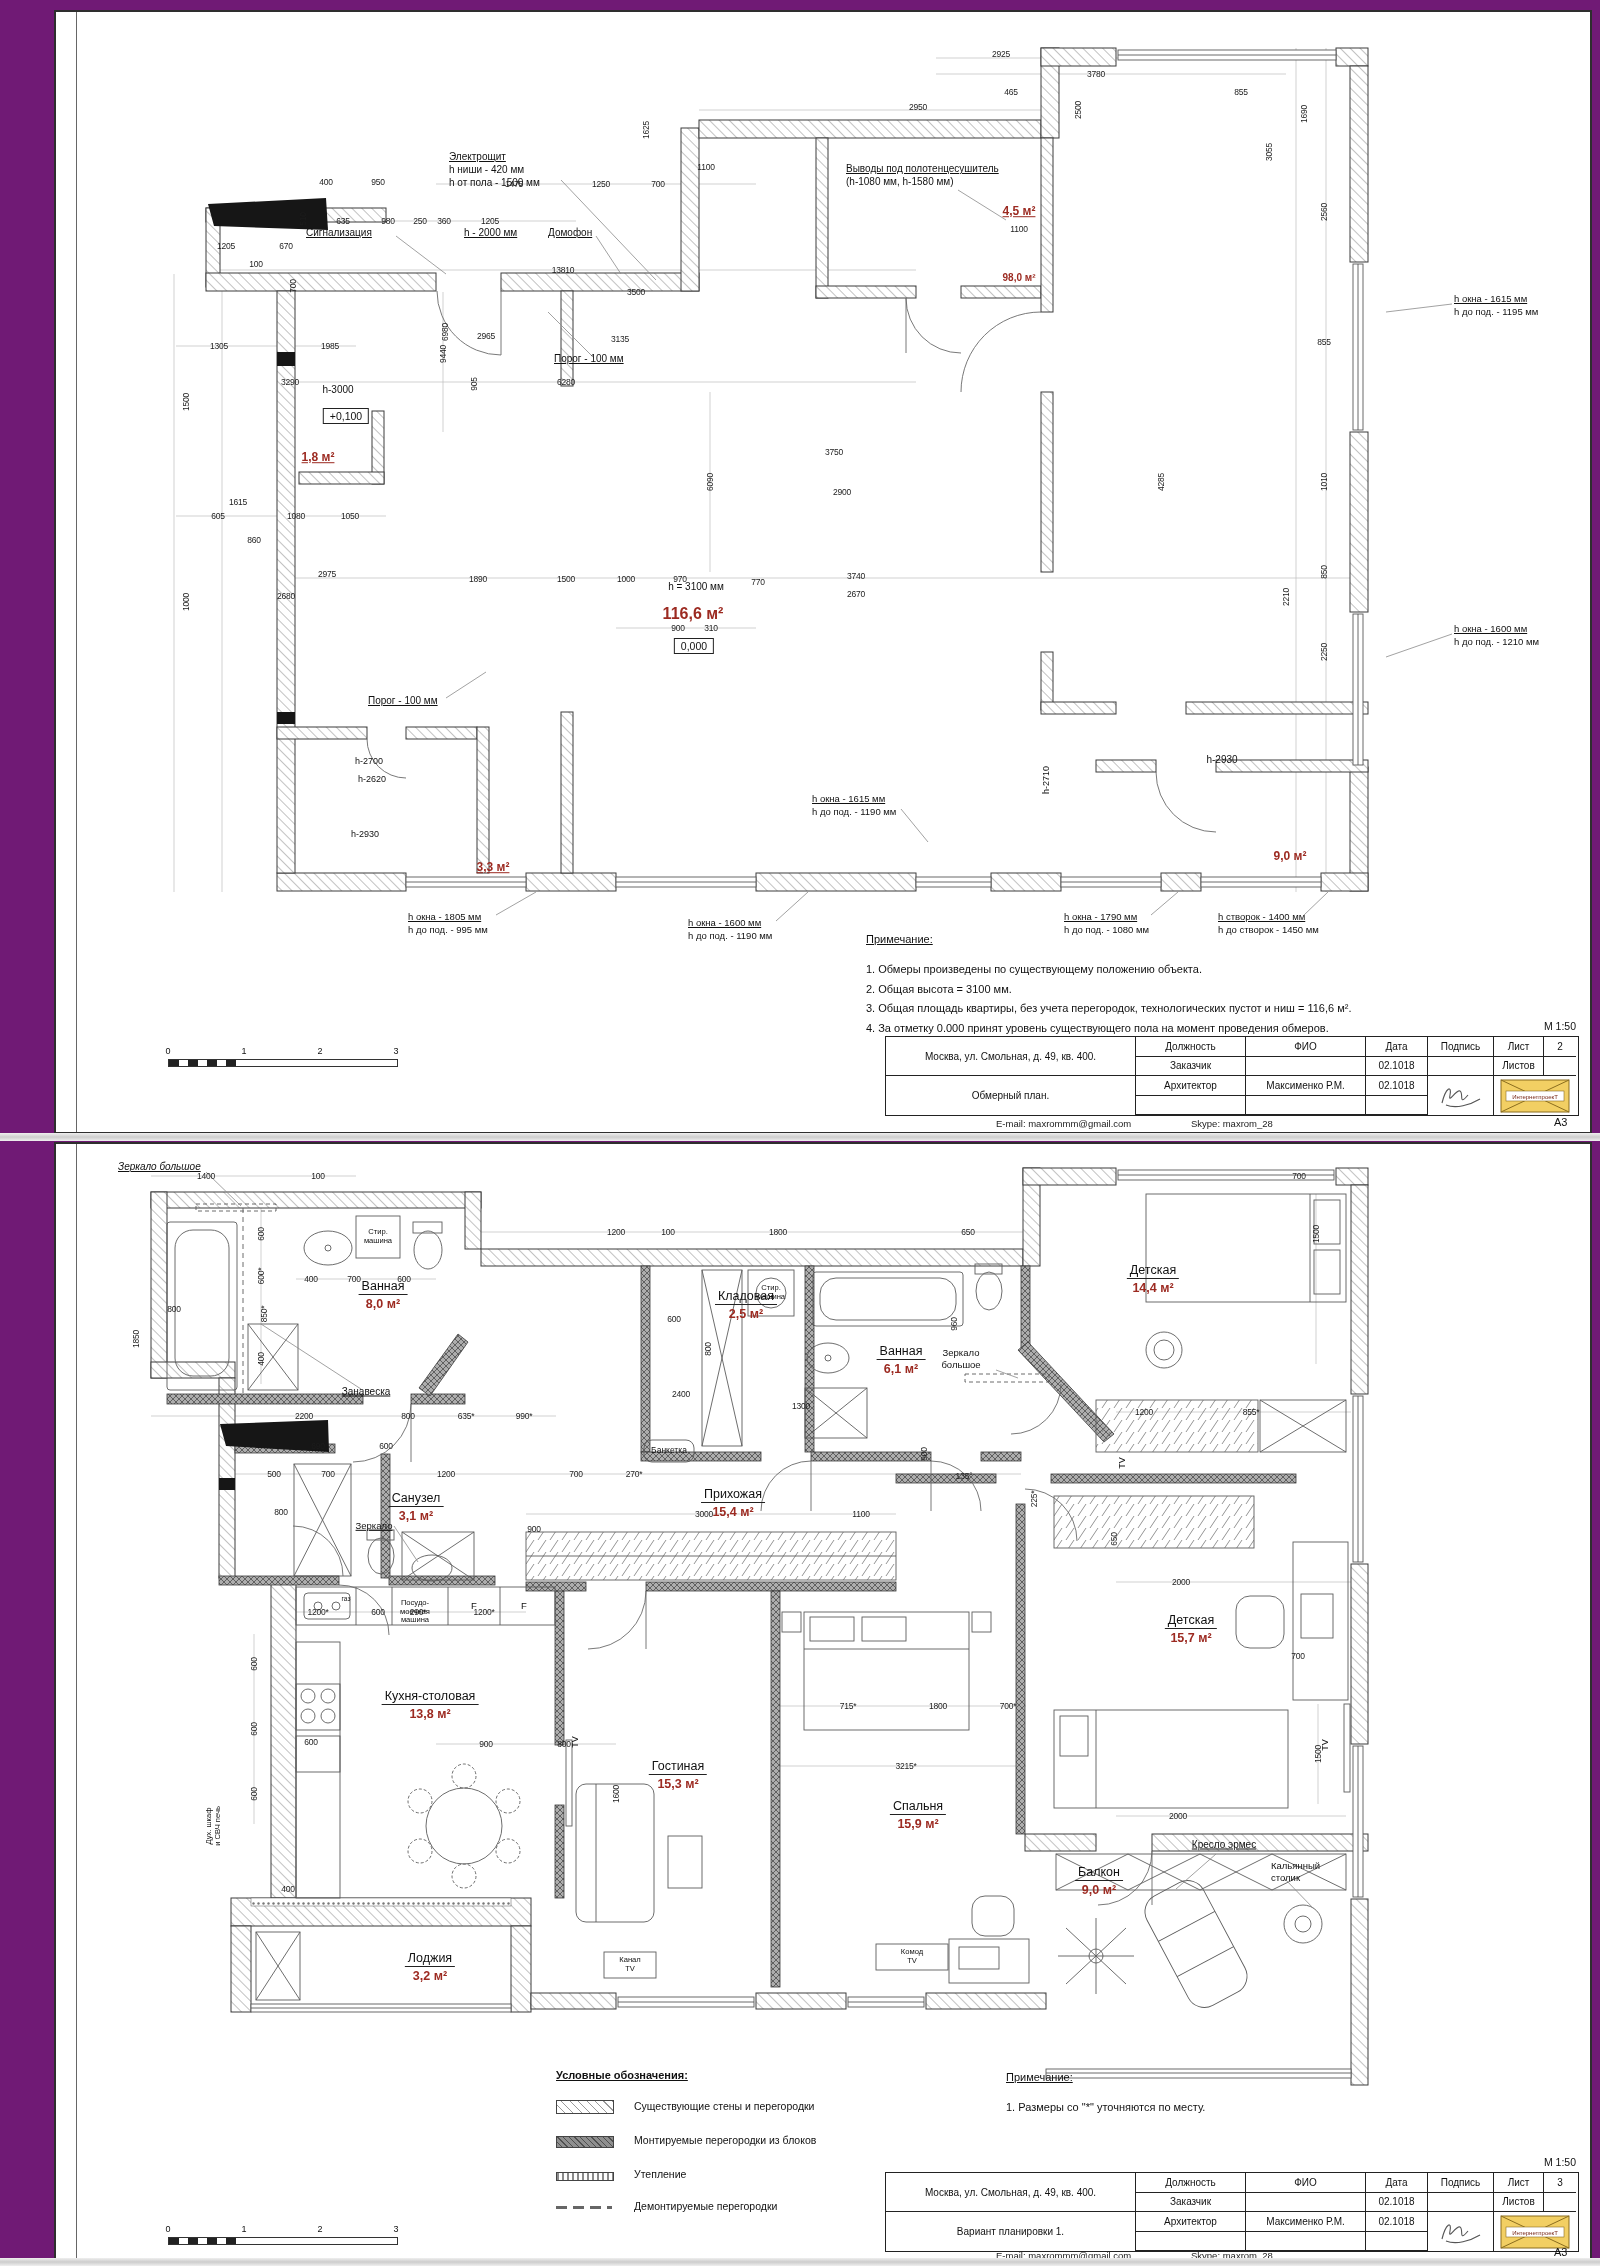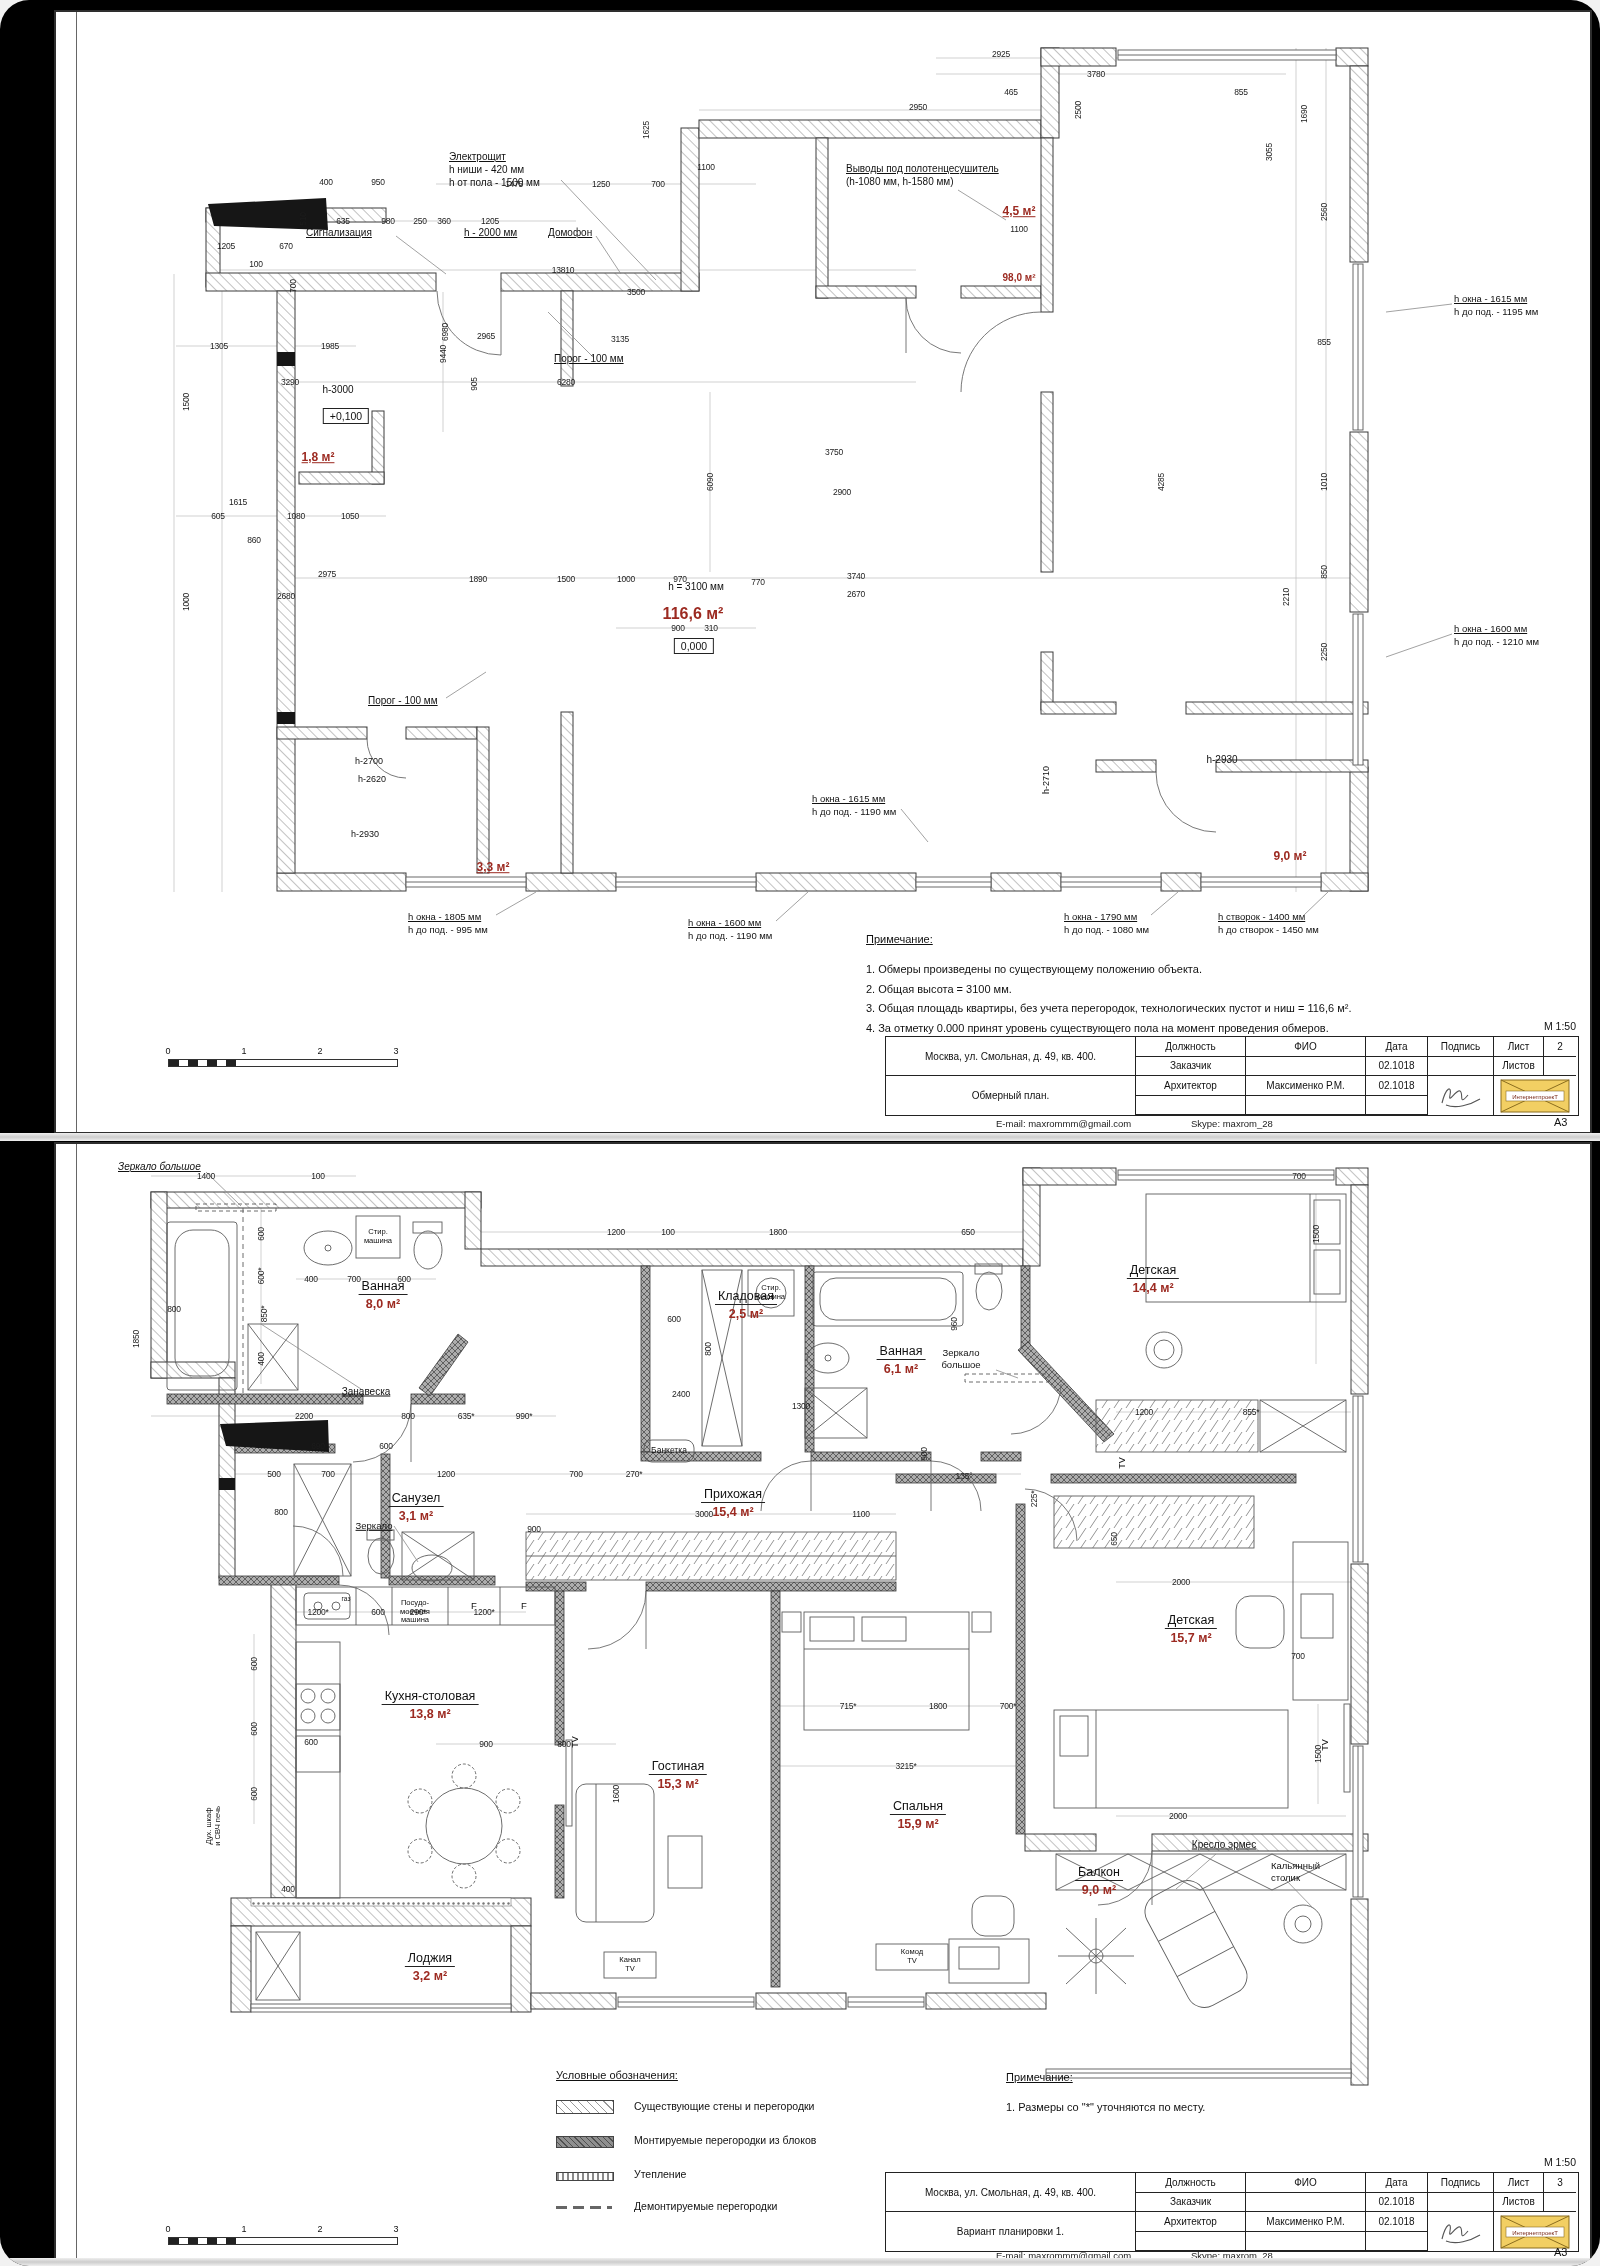--- a/index.html
+++ b/index.html
@@ -1,16 +1,16 @@
 <!DOCTYPE html>
 <html><head>
 <meta charset="utf-8">
 <style>
   html,body{margin:0;padding:0;background:#f2f2f2;}
-  .page{position:relative;width:1600px;height:2266px;background:#000000;font-family:"Liberation Sans",sans-serif;color:#111;overflow:hidden;border-radius:29px;}
+  .page{position:relative;width:1600px;height:2266px;background:#701a75;font-family:"Liberation Sans",sans-serif;color:#111;overflow:hidden;}
   .sheet{position:absolute;background:#fff;border:2px solid #2e2e2e;}
   .margin-line{position:absolute;left:20px;top:0;bottom:0;width:0;border-left:1px solid #666;}
   .plan{position:absolute;left:0;top:0;}
   .gapband{position:absolute;left:0;right:0;background:linear-gradient(#efefef,#cdcdcd,#efefef);}
   
   .dim{position:absolute;transform:translate(-50%,-50%);font-size:8.5px;letter-spacing:-0.2px;color:#1c1c1c;white-space:nowrap;}
   .dim.r{transform:translate(-50%,-50%) rotate(-90deg);}
   .ann{position:absolute;font-size:10px;color:#111;white-space:nowrap;line-height:1.3;}
   .ann.sm{font-size:7.6px;line-height:1.15;text-align:center;}
   .u{text-decoration:underline;}
@@ -783,21 +783,21 @@
     <span class="ann u ctr" style="left:1168px;top:700px;">Кресло эрмес</span>
     <span class="ann" style="left:1215px;top:716px;font-size:9.5px;">
       <span>Кальянный</span><br>
       <span>столик</span>
     </span>
     <span class="ann rot sm" style="left:158px;top:682px;">
       <span>Дух. шкаф</span><br>
       <span>и СВЧ печь</span>
     </span>
 
-    <span class="ann u" style="left:500px;top:924px;font-size:11px;">Условные обозначения:</span>
+    <span class="ann u" style="left:500px;top:924px;font-size:11px;font-weight:bold;">Условные обозначения:</span>
     <span class="sw exist" style="left:500px;top:956px;"></span>
     <span class="leg-lbl" style="left:578px;top:956px;">Существующие стены и перегородки</span>
     <span class="sw block" style="left:500px;top:992px;"></span>
     <span class="leg-lbl" style="left:578px;top:990px;">Монтируемые перегородки из блоков</span>
     <span class="sw insul" style="left:500px;top:1028px;"></span>
     <span class="leg-lbl" style="left:578px;top:1024px;">Утепление</span>
     <span class="sw demol" style="left:500px;top:1062px;"></span>
     <span class="leg-lbl" style="left:578px;top:1056px;">Демонтируемые перегородки</span>
 
     <div class="notes" style="left:950px;top:924px;">

